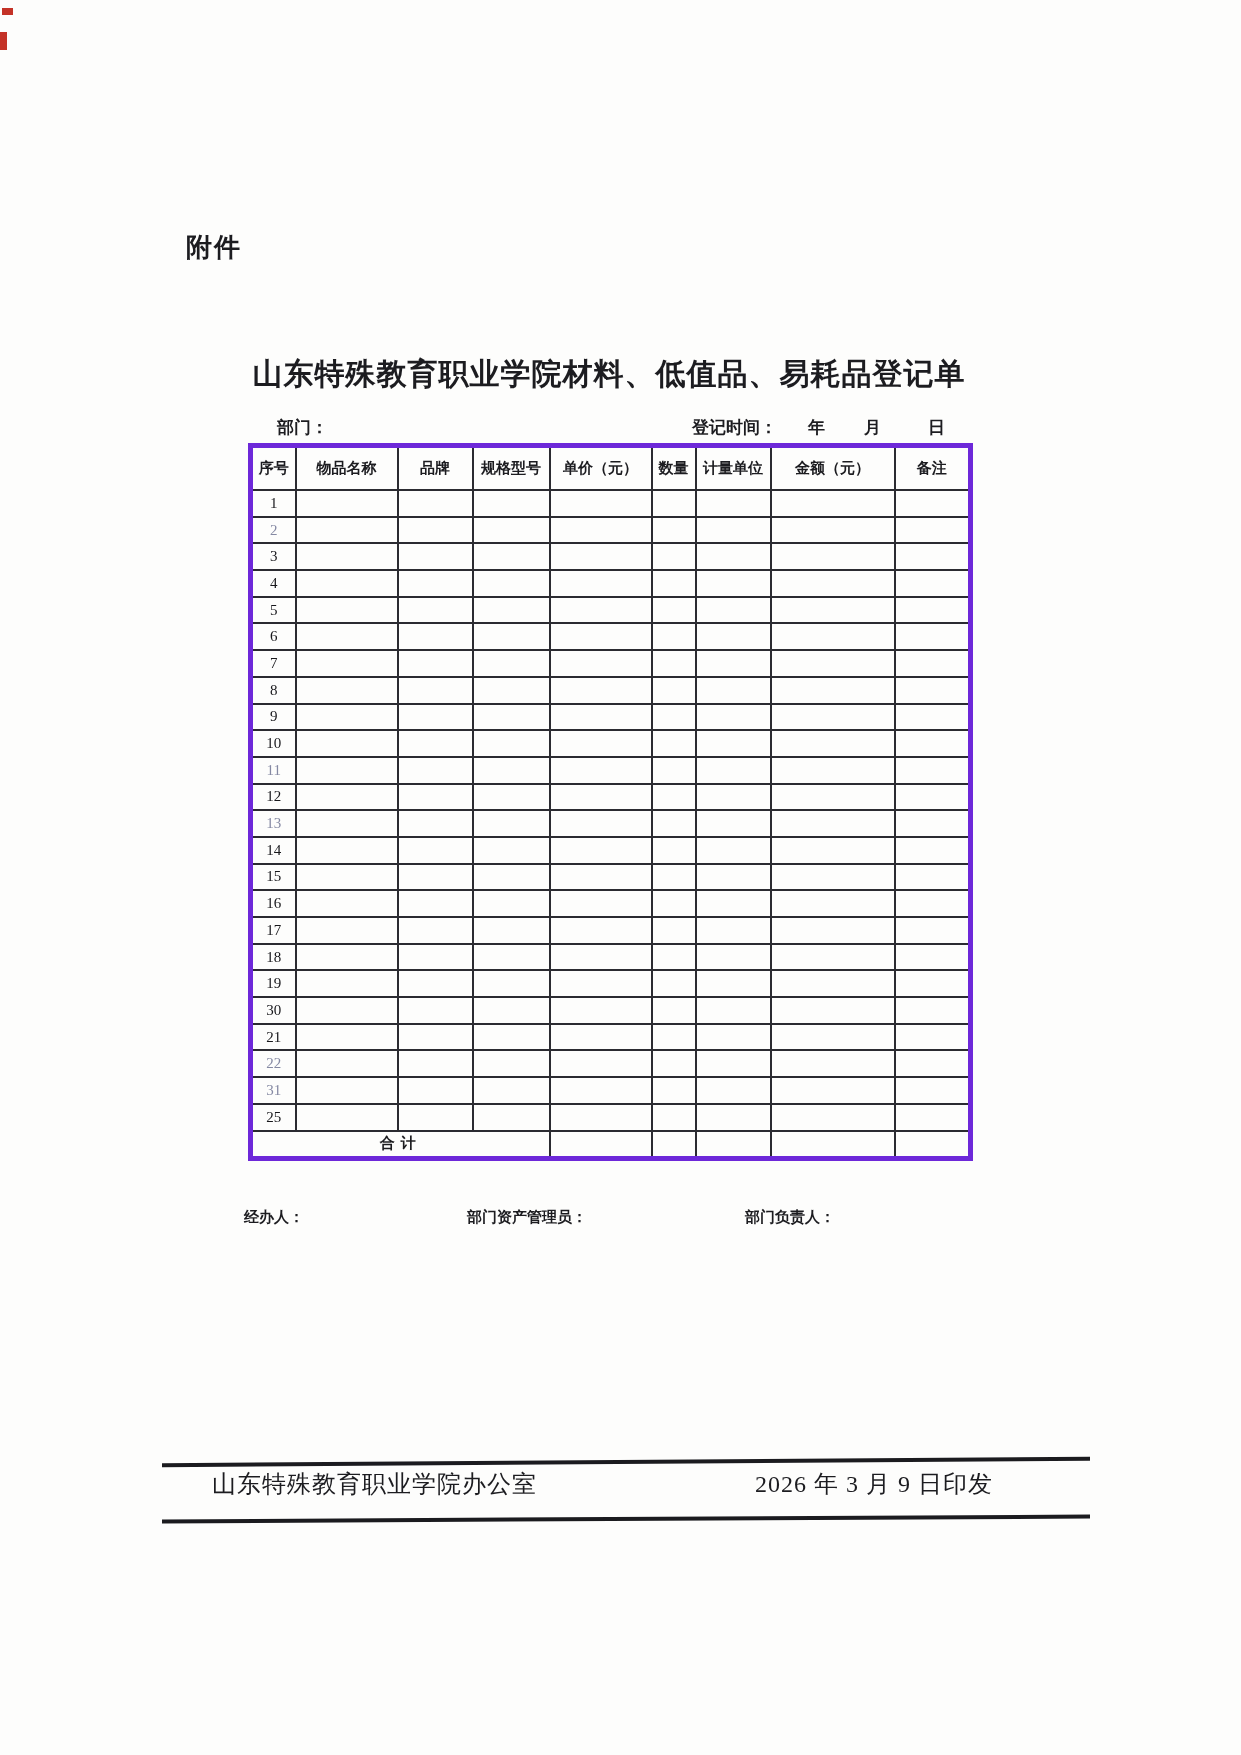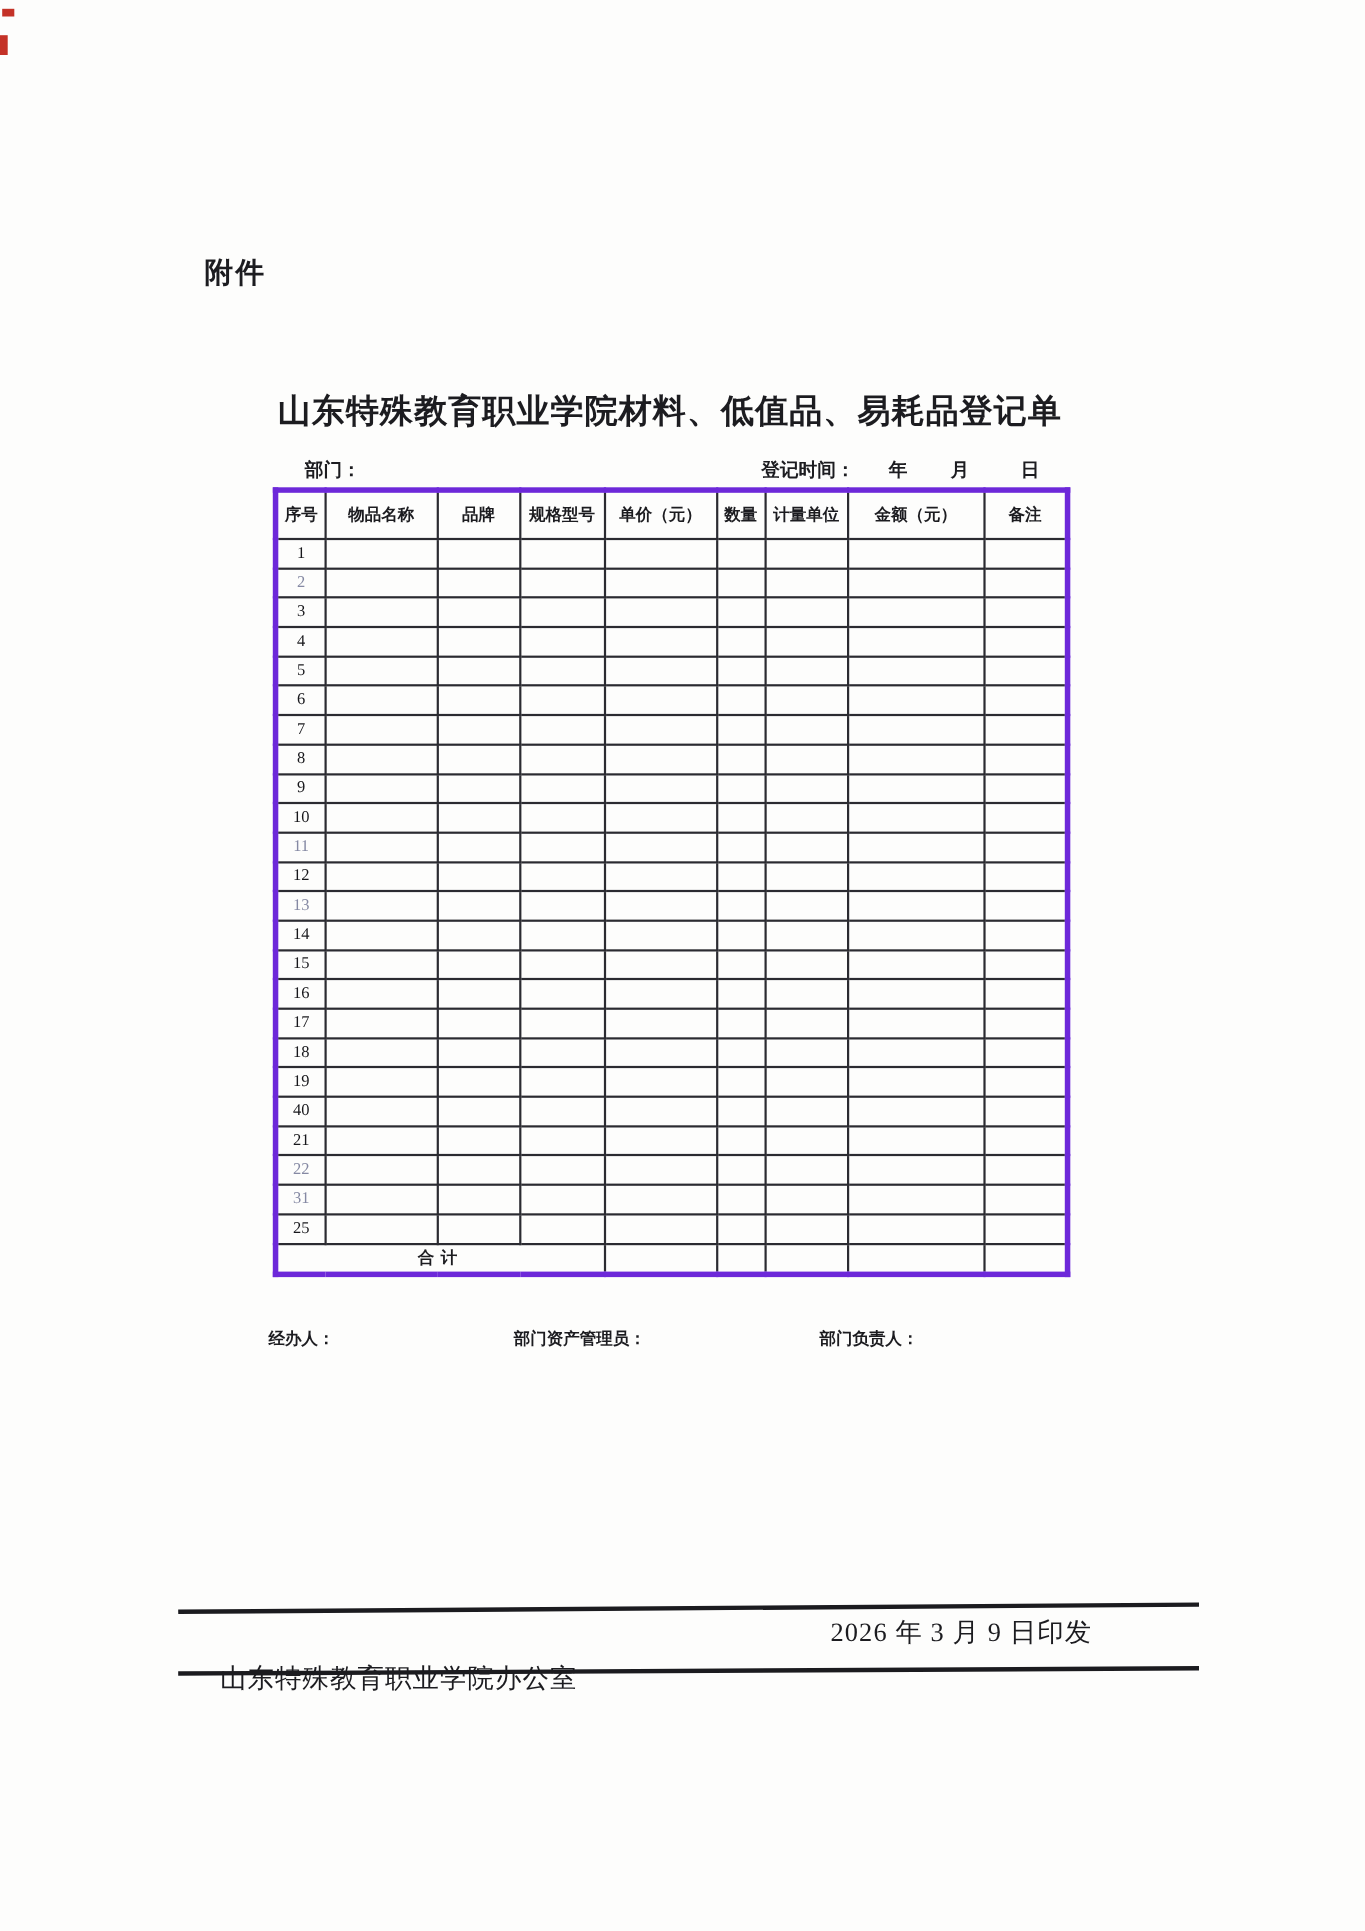--- a/index.html
+++ b/index.html
@@ -302,21 +302,21 @@
         <td></td>
         <td></td>
         <td></td>
         <td></td>
         <td></td>
         <td></td>
         <td></td>
         <td></td>
       </tr>
       <tr>
-        <td class="num">40</td>
+        <td class="num">30</td>
         <td></td>
         <td></td>
         <td></td>
         <td></td>
         <td></td>
         <td></td>
         <td></td>
         <td></td>
       </tr>
       <tr>
@@ -374,15 +374,15 @@
       <td></td>
     </tr>
   </tbody>
 </table>
 
 <span class="abs signature" style="left:244px;">经办人：</span>
 <span class="abs signature" style="left:467px;">部门资产管理员：</span>
 <span class="abs signature" style="left:745px;">部门负责人：</span>
 
 <div class="footer-rule" style="top:1460px;transform:rotate(-0.4deg);"></div>
-<span class="abs footer-text" style="left:200px;margin-top:42px;">山东特殊教育职业学院办公室</span>
+<span class="abs footer-text" style="left:212px;">山东特殊教育职业学院办公室</span>
 <span class="abs footer-text" style="left:755px;">2026 年 3 月 9 日印发</span>
 <div class="footer-rule" style="top:1517px;transform:rotate(-0.3deg);"></div>
 
 </body></html>

